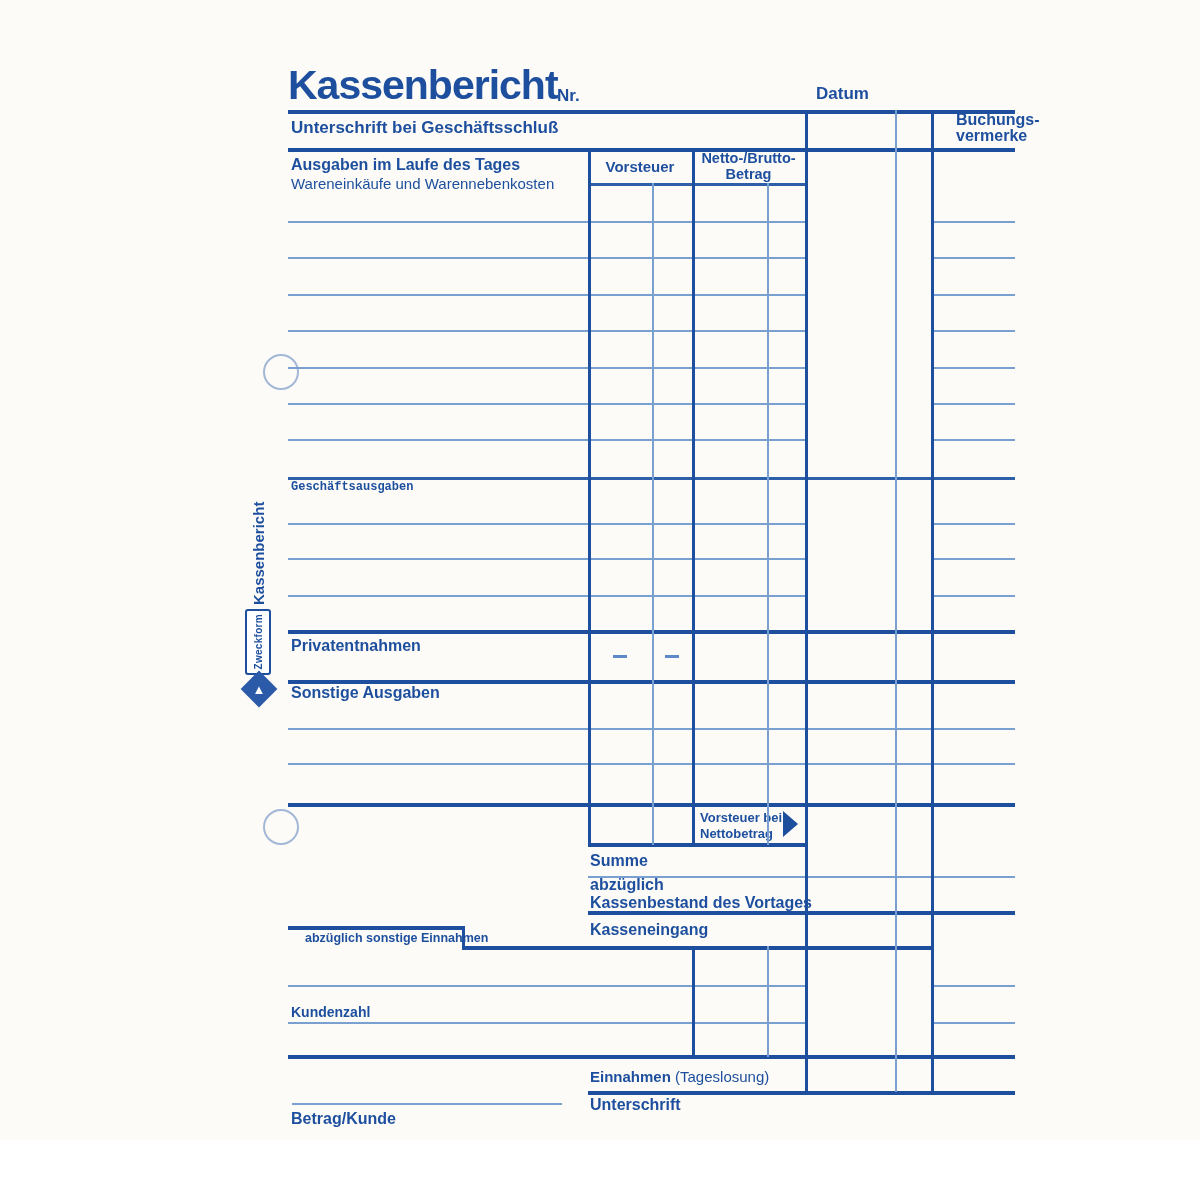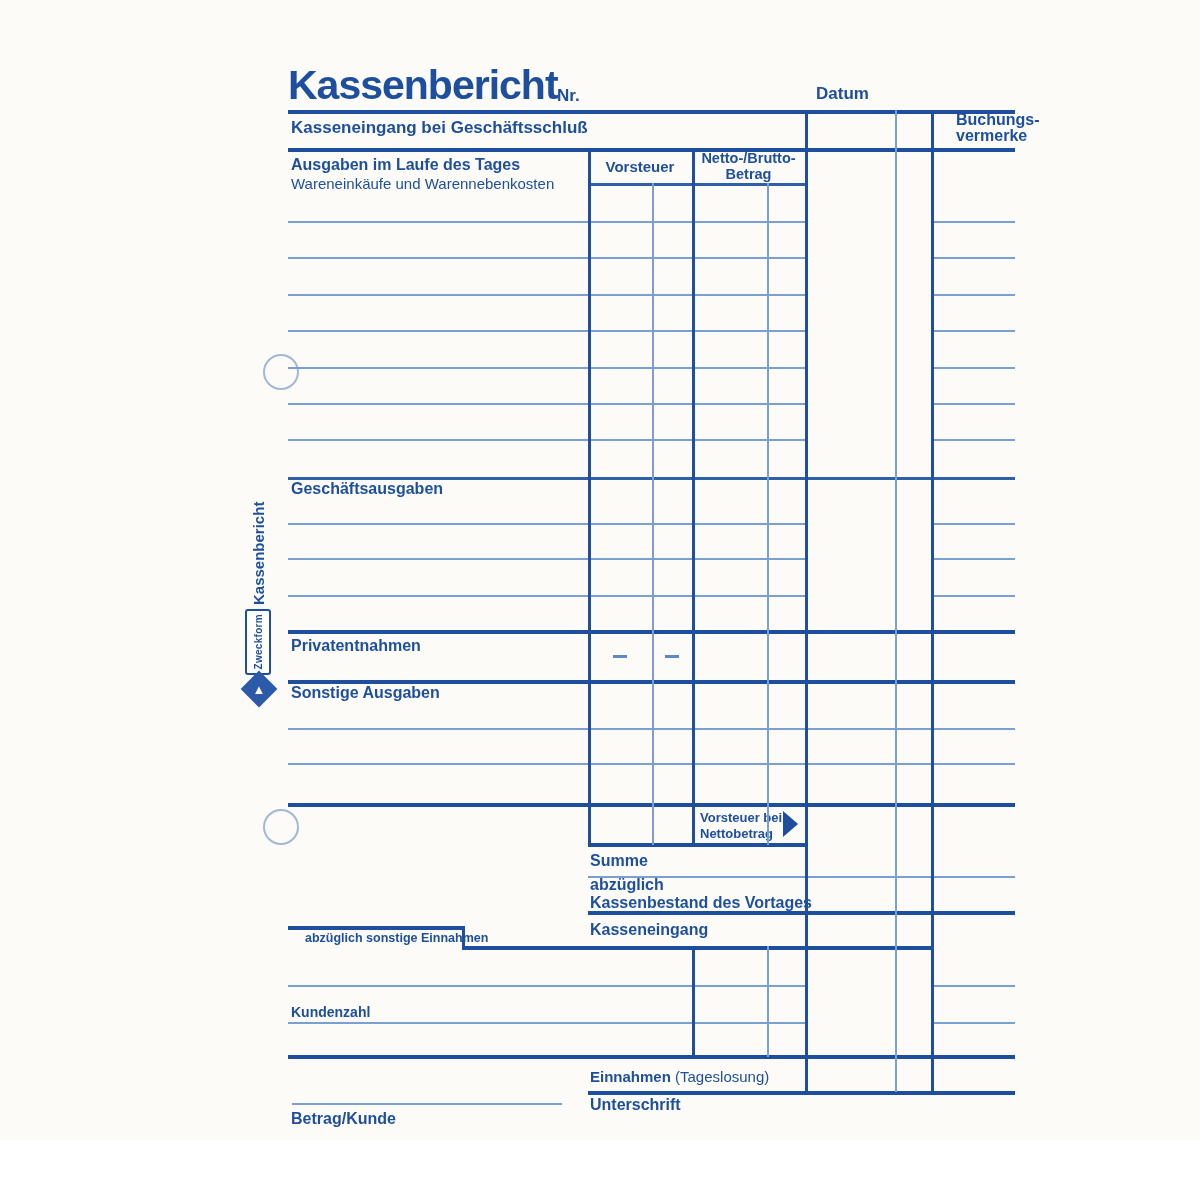--- a/index.html
+++ b/index.html
@@ -31,34 +31,34 @@
   .diamond span{transform:rotate(-45deg);color:#ffffff;font-size:13px;line-height:13px;}
 </style>
 </head>
 <body>
 
 <div id="canvas">
 
   <div class="title lbl" style="left:288px;top:62px;">Kassenbericht</div>
   <div class="lbl b" style="left:557px;top:86px;font-size:17px;">Nr.</div>
   <div class="lbl b" style="left:816px;top:84px;font-size:17px;">Datum</div>
-  <div class="lbl b" style="left:291px;top:118px;font-size:17px;">Kasseneingang bei Geschäftsschluß</div>
+  <div class="lbl b" style="left:291px;top:118px;font-size:17px;">Unterschrift bei Geschäftsschluß</div>
   <div class="lbl b" style="left:956px;top:112px;font-size:16px;line-height:16px;">
     <span>Buchungs-</span><br>
     <span>vermerke</span>
   </div>
   <div class="lbl b" style="left:291px;top:156px;font-size:16px;">Ausgaben im Laufe des Tages</div>
   <div class="lbl" style="left:291px;top:175px;font-size:15px;">Wareneinkäufe und Warennebenkosten</div>
   <div class="lbl b" style="left:588px;top:158px;width:104px;text-align:center;font-size:15px;">Vorsteuer</div>
   <div class="lbl b" style="left:692px;top:150px;width:113px;text-align:center;font-size:14.5px;line-height:16px;">
     <span>Netto-/Brutto-</span><br>
     <span>Betrag</span>
   </div>
 
-  <div class="lbl b" style="left:291px;top:480px;font-size:16px;">Geschäftsausgaben</div>
+  <div class="lbl b" style="left:291px;top:480px;font-size:12px;font-family:Liberation Mono, monospace;">Geschäftsausgaben</div>
   <div class="lbl b" style="left:291px;top:637px;font-size:16px;">Privatentnahmen</div>
   <div class="lbl b" style="left:291px;top:684px;font-size:16px;">Sonstige Ausgaben</div>
   <div class="lbl b" style="left:700px;top:810px;font-size:13px;line-height:16px;">
     <span>Vorsteuer bei</span><br>
     <span>Nettobetrag</span>
   </div>
   <div class="arrow" style="left:783px;top:811px;"></div>
   <div class="lbl b" style="left:590px;top:852px;font-size:16px;">Summe</div>
   <div class="lbl b" style="left:590px;top:876px;font-size:16px;">abzüglich</div>
   <div class="lbl b" style="left:590px;top:894px;font-size:16px;">Kassenbestand des Vortages</div>

